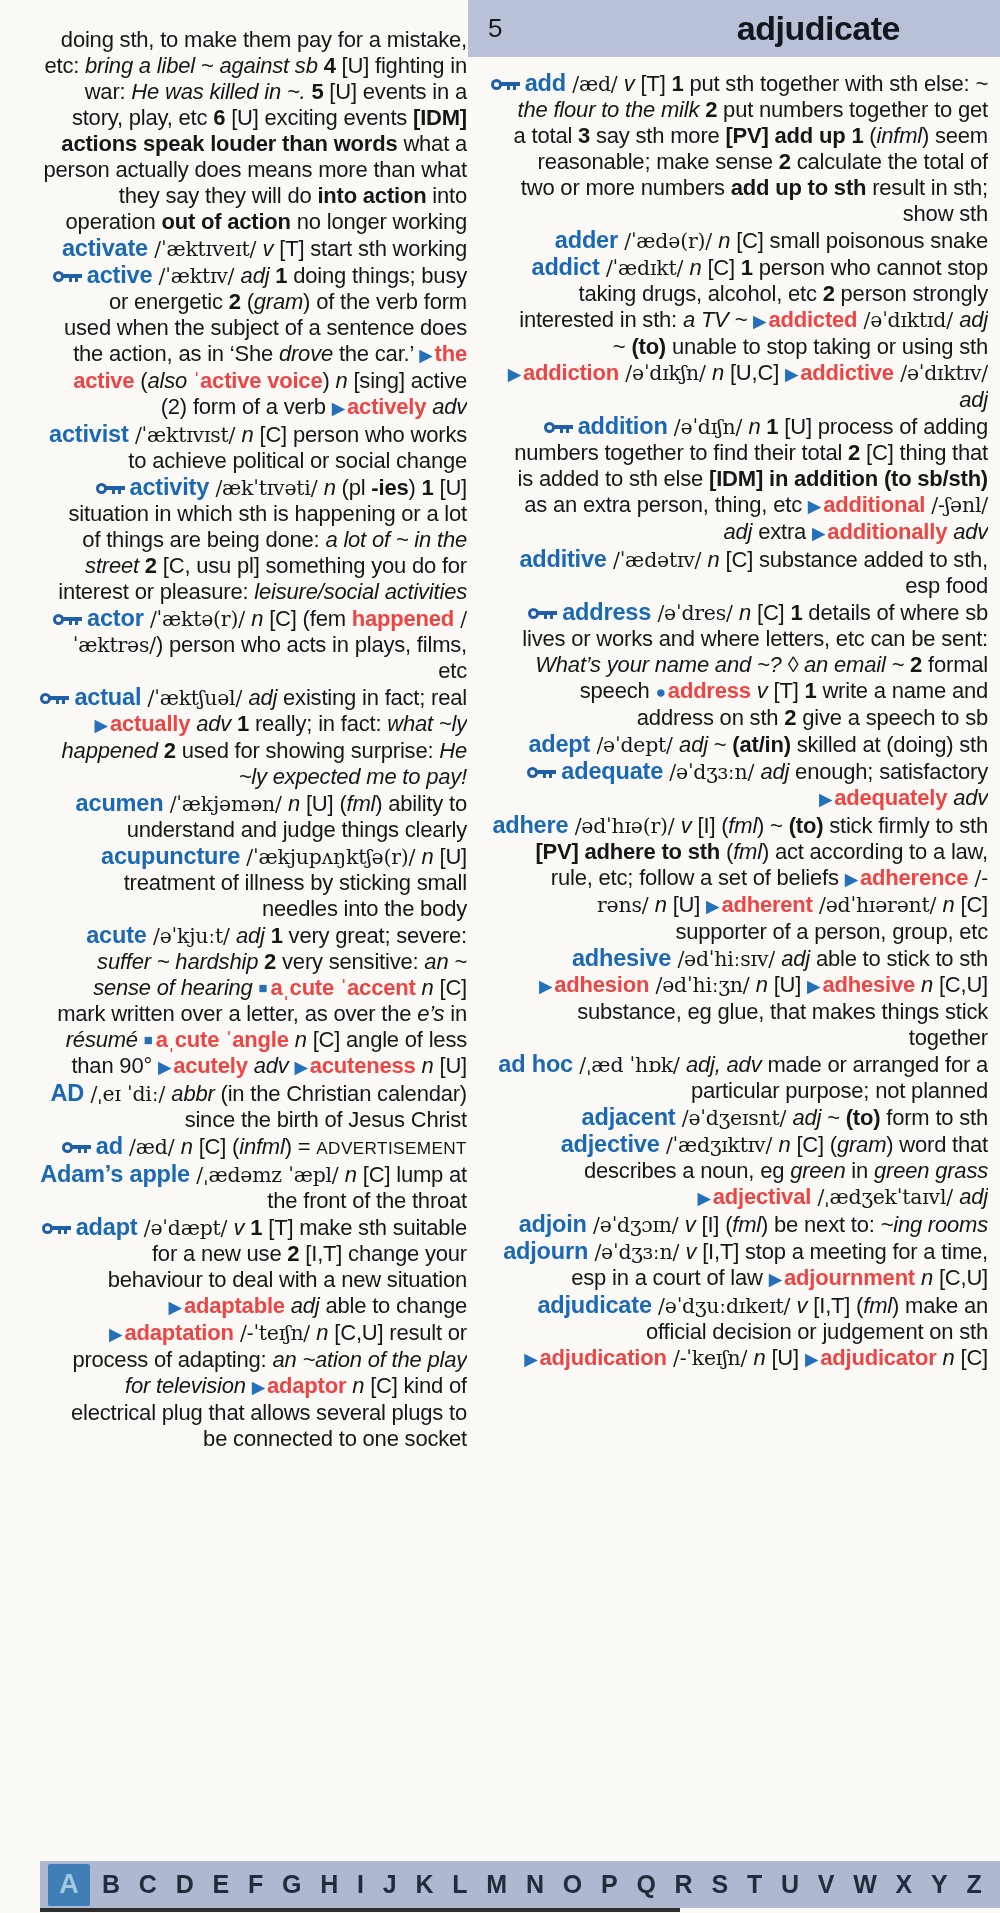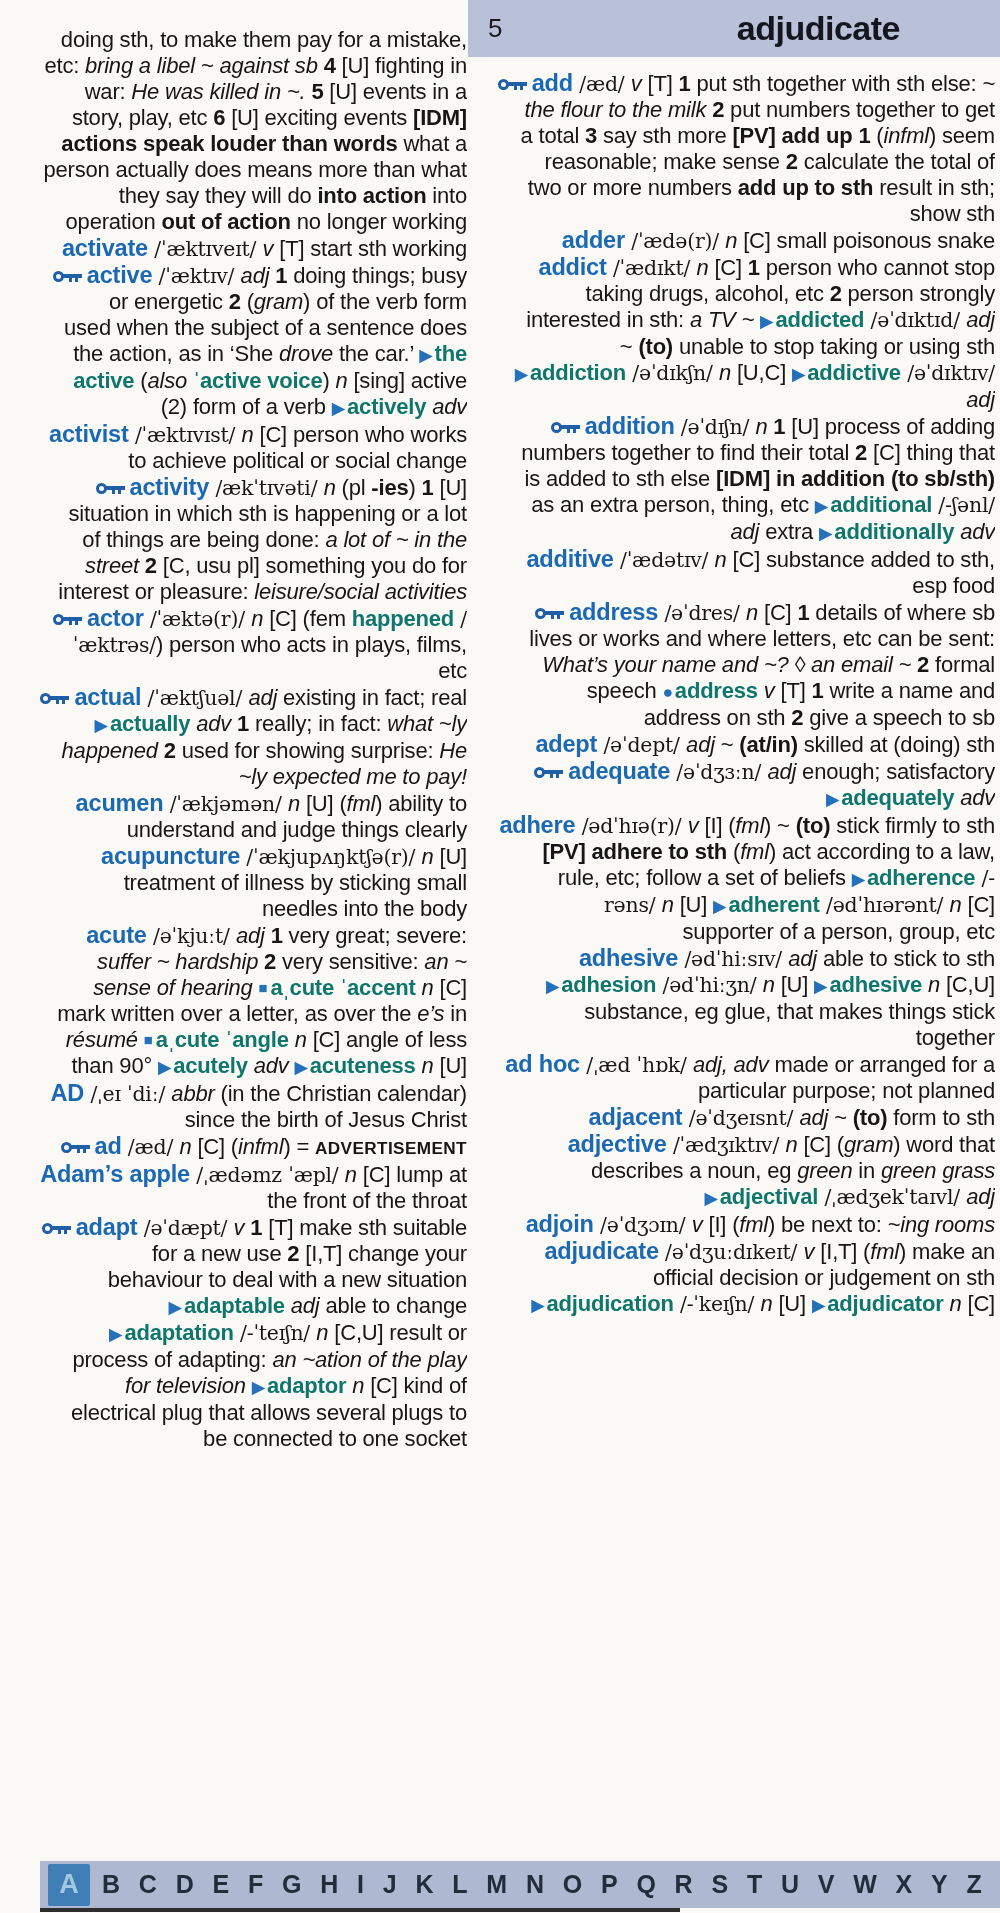--- a/index.html
+++ b/index.html
@@ -22,33 +22,33 @@
   .page-num{font-size:26px;font-weight:400;color:#1a1a1a;}
   .guide-word{font-size:34px;font-weight:700;color:#13161d;letter-spacing:-0.5px;}
 
   
   .col{
     position:absolute;
     font-size:22px;line-height:26px;letter-spacing:-0.2px;
     overflow:hidden;text-align:right;
   }
   .col-left{left:35px;top:27px;width:432px;height:1830px;}
-  .col-right{left:482px;top:70px;width:506px;height:1788px;margin-left:7px;}
+  .col-right{left:482px;top:70px;width:506px;height:1788px;}
 
   .entry{padding-left:22px;text-indent:-22px;}
   .entry.cont{padding-left:0;text-indent:0;}
 
   .hw{color:#1b69b4;font-weight:700;font-size:1.07em;letter-spacing:-0.2px;}
-  .der{color:#0f766e;font-weight:700;}
+  .der{color:#ef4444;font-weight:700;}
   .phon{font-family:"DejaVu Serif",serif;font-size:0.93em;}
   .pos{font-style:italic;}
   .b{font-weight:700;}
   .i{font-style:italic;}
   .rtx{}
-  .sc{font-size:0.78em;letter-spacing:0.4px;font-weight:bold;}
+  .sc{font-size:0.78em;letter-spacing:0.4px;}
 
   .tri{color:#2470bb;font-size:0.8em;margin-right:2px;}
   .sq{color:#2470bb;font-size:0.68em;margin-right:3px;vertical-align:2px;}
   .dot{color:#2470bb;font-size:0.8em;margin-right:2px;}
 
   .key-icon{display:inline-block;position:relative;width:31px;height:14px;vertical-align:-1px;margin-right:3px;}
   .key-icon i{position:absolute;display:block;background:#1e5fa8;}
   .key-icon .kr{left:0;top:1px;width:11px;height:11px;background:transparent;border:3px solid #1e5fa8;border-radius:50%;box-sizing:border-box;}
   .key-icon .kb{left:10px;top:4px;width:19px;height:4px;}
   .key-icon .kt1{left:16px;top:8px;width:3px;height:4px;}
@@ -103,20 +103,21 @@
       <div class="entry"><span class="hw">additive</span><span class="phon"> /ˈædətɪv/ </span><span class="pos">n</span><span class="rtx"> [C] substance added to sth, esp food</span></div>
       <div class="entry"><span class="key-icon"><i class="kr"></i><i class="kb"></i><i class="kt1"></i><i class="kt2"></i></span><span class="hw">address</span><span class="phon"> /əˈdres/ </span><span class="pos">n</span><span class="rtx"> [C] </span><span class="b">1</span><span class="rtx"> details of where sb lives or works and where letters, etc can be sent: </span><span class="i">What’s your name and ~? ◊ an email ~</span><span class="rtx"> </span><span class="b">2</span><span class="rtx"> formal speech </span><span class="dot">●</span><span class="der">address</span><span class="rtx"> </span><span class="pos">v</span><span class="rtx"> [T] </span><span class="b">1</span><span class="rtx"> write a name and address on sth </span><span class="b">2</span><span class="rtx"> give a speech to sb</span></div>
       <div class="entry"><span class="hw">adept</span><span class="phon"> /əˈdept/ </span><span class="pos">adj</span><span class="rtx"> ~ </span><span class="b">(at/in)</span><span class="rtx"> skilled at (doing) sth</span></div>
       <div class="entry"><span class="key-icon"><i class="kr"></i><i class="kb"></i><i class="kt1"></i><i class="kt2"></i></span><span class="hw">adequate</span><span class="phon"> /əˈdʒɜːn/ </span><span class="pos">adj</span><span class="rtx"> enough; satisfactory </span><span class="tri">▶</span><span class="der">adequately</span><span class="rtx"> </span><span class="pos">adv</span></div>
       <div class="entry"><span class="hw">adhere</span><span class="phon"> /ədˈhɪə(r)/ </span><span class="pos">v</span><span class="rtx"> [I] (</span><span class="i">fml</span><span class="rtx">) ~ </span><span class="b">(to)</span><span class="rtx"> stick firmly to sth </span><span class="b">[PV]</span><span class="rtx"> </span><span class="b">adhere to sth</span><span class="rtx"> (</span><span class="i">fml</span><span class="rtx">) act according to a law, rule, etc; follow a set of beliefs </span><span class="tri">▶</span><span class="der">adherence</span><span class="phon"> /-rəns/ </span><span class="pos">n</span><span class="rtx"> [U] </span><span class="tri">▶</span><span class="der">adherent</span><span class="phon"> /ədˈhɪərənt/ </span><span class="pos">n</span><span class="rtx"> [C] supporter of a person, group, etc</span></div>
       <div class="entry"><span class="hw">adhesive</span><span class="phon"> /ədˈhiːsɪv/ </span><span class="pos">adj</span><span class="rtx"> able to stick to sth </span><span class="tri">▶</span><span class="der">adhesion</span><span class="phon"> /ədˈhiːʒn/ </span><span class="pos">n</span><span class="rtx"> [U] </span><span class="tri">▶</span><span class="der">adhesive</span><span class="rtx"> </span><span class="pos">n</span><span class="rtx"> [C,U] substance, eg glue, that makes things stick together</span></div>
       <div class="entry"><span class="hw">ad hoc</span><span class="phon"> /ˌæd ˈhɒk/ </span><span class="pos">adj, adv</span><span class="rtx"> made or arranged for a particular purpose; not planned</span></div>
       <div class="entry"><span class="hw">adjacent</span><span class="phon"> /əˈdʒeɪsnt/ </span><span class="pos">adj</span><span class="rtx"> ~ </span><span class="b">(to)</span><span class="rtx"> form to sth</span></div>
       <div class="entry"><span class="hw">adjective</span><span class="phon"> /ˈædʒɪktɪv/ </span><span class="pos">n</span><span class="rtx"> [C] (</span><span class="i">gram</span><span class="rtx">) word that describes a noun, eg </span><span class="i">green</span><span class="rtx"> in </span><span class="i">green grass</span><span class="rtx"> </span><span class="tri">▶</span><span class="der">adjectival</span><span class="phon"> /ˌædʒekˈtaɪvl/ </span><span class="pos">adj</span></div>
       <div class="entry"><span class="hw">adjoin</span><span class="phon"> /əˈdʒɔɪn/ </span><span class="pos">v</span><span class="rtx"> [I] (</span><span class="i">fml</span><span class="rtx">) be next to: </span><span class="i">~ing rooms</span></div>
+      <div class="entry"><span class="hw">adjourn</span><span class="phon"> /əˈdʒɜːn/ </span><span class="pos">v</span><span class="rtx"> [I,T] stop a meeting for a time, esp in a court of law </span><span class="tri">▶</span><span class="der">adjournment</span><span class="rtx"> </span><span class="pos">n</span><span class="rtx"> [C,U]</span></div>
       <div class="entry"><span class="hw">adjudicate</span><span class="phon"> /əˈdʒuːdɪkeɪt/ </span><span class="pos">v</span><span class="rtx"> [I,T] (</span><span class="i">fml</span><span class="rtx">) make an official decision or judgement on sth </span><span class="tri">▶</span><span class="der">adjudication</span><span class="phon"> /-ˈkeɪʃn/ </span><span class="pos">n</span><span class="rtx"> [U] </span><span class="tri">▶</span><span class="der">adjudicator</span><span class="rtx"> </span><span class="pos">n</span><span class="rtx"> [C]</span></div>
     </div>
 
   <div class="alpha-bar" id="alpha-bar">
       <span class="alpha-active">A</span>
       <div class="alpha-letters">
         <span class="alpha">B</span>
         <span class="alpha">C</span>
         <span class="alpha">D</span>
         <span class="alpha">E</span>

